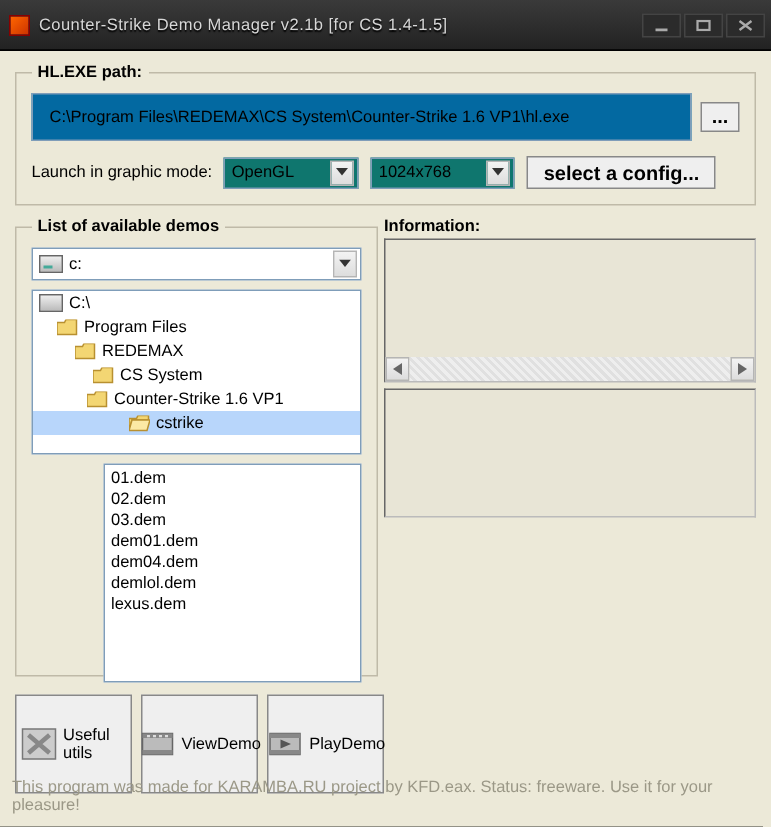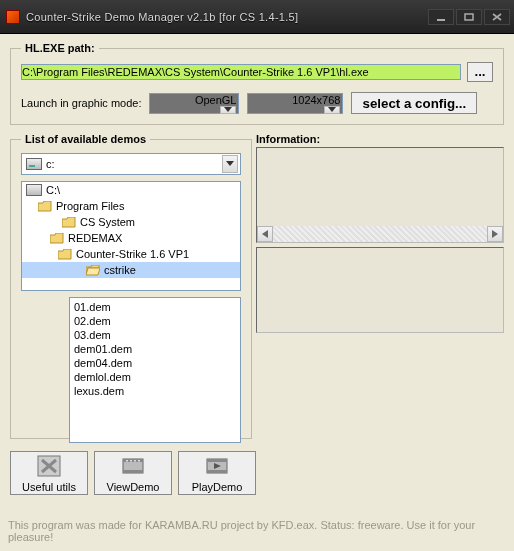--- a/index.html
+++ b/index.html
@@ -9,26 +9,26 @@
   .titlebar .title { flex: 1; font-size: 11px; letter-spacing: .3px; color: #d8d8d8; text-shadow: 0 1px 1px #000; }
   .winbtns { display: flex; gap: 2px; }
   .winbtn { width: 26px; height: 16px; background: #2b2b2b; border: 1px solid #444; color: #aaa; display: flex; align-items: center; justify-content: center; font-size: 10px; cursor: pointer; }
   .winbtn svg { display: block; }
   .client { background: #ece9d8; height: 529px; padding: 8px 10px 4px 10px; position: relative; }
 
   fieldset { border: 1px solid #bfbaa8; padding: 8px 10px 10px 10px; margin-bottom: 8px; }
   fieldset > legend { padding: 0 4px; color: #000; font-weight: bold; }
 
   .pathrow { display: flex; align-items: center; gap: 6px; margin-bottom: 10px; }
-  .textbox { flex: 1; height: 16px; border: 1px solid #7f9db9; background: #bef264; padding: 2px 0; font-size: 11px; }
+  .textbox { flex: 1; height: 32px; border: 1px solid #7f9db9; background: #0369a1; padding: 2px 11px; font-size: 11px; }
   .browse-btn { width: 26px; height: 20px; border: 1px solid #888; background: #efefef; font-weight: bold; cursor: pointer; text-align: center; line-height: 16px; }
 
   .launchrow { display: flex; align-items: center; gap: 8px; }
   .lbl { white-space: nowrap; }
-  .select { height: 21px; border: 1px solid #7f9db9; background: #737373; display: flex; align-items: flex-end; justify-content: space-between; padding: 0 2px 0 4px; cursor: pointer; flex-direction: column; }
+  .select { height: 21px; border: 1px solid #7f9db9; background: #0f766e; display: flex; align-items: center; justify-content: space-between; padding: 0 2px 0 4px; cursor: pointer; }
   .select .arrow { width: 16px; height: 17px; background: linear-gradient(#f3f3f3,#ddd); border: 1px solid #b5b5b5; display: flex; align-items: center; justify-content: center; }
   .select .arrow svg { display: block; }
   .cfg-btn { height: 22px; padding: 0 10px; border: 1px solid #888; background: #efefef; cursor: pointer; font-weight: bold; }
 
   .midrow { display: flex; gap: 10px; }
   .left-col { width: 236px; }
   .right-col { flex: 1; }
 
   .drivesel { height: 22px; border: 1px solid #7f9db9; background: #fff; display: flex; align-items: center; padding: 0 2px 0 4px; gap: 4px; cursor: pointer; width: 220px; }
   .drivesel .dicon { width: 16px; height: 12px; background: linear-gradient(#eee,#bbb); border: 1px solid #666; position: relative; }
@@ -54,21 +54,21 @@
   .players-box { height: 86px; }
   .sec-label { font-weight: bold; margin-bottom: 2px; display: block; }
 
   .bottom-area { display: flex; gap: 10px; align-items: flex-start; margin-top: 4px; }
   .bottom-left { flex: 1; }
   .speed-row { display: flex; align-items: center; gap: 8px; margin-bottom: 6px; }
   .speed-input { width: 56px; height: 20px; border: 1px solid #7f9db9; background: #fff; padding: 2px 4px; text-align: left; }
   .cmd-input { width: 100%; height: 20px; border: 1px solid #7f9db9; background: #fff; padding: 2px 4px; margin-top: 3px; }
 
   .bigbtns { display: flex; gap: 6px; }
-  .bigbtn { width: 78px; height: 44px; border: 1px solid #888; background: #efefef; cursor: pointer; display: flex; flex-direction: column; align-items: center; justify-content: center; gap: 3px; text-align: left; padding: 4px 2px; }
+  .bigbtn { width: 78px; height: 66px; border: 1px solid #888; background: #efefef; cursor: pointer; display: flex; flex-direction: row; align-items: center; justify-content: center; gap: 3px; text-align: left; padding: 4px 2px; }
   .bigbtn .bicon { width: 28px; height: 26px; display: flex; align-items: center; justify-content: center; }
   .bigbtn .blabel { font-size: 11px; }
 
   .statusbar { position: absolute; bottom: 20px; left: 8px; right: 8px; color: #9b9887; font-size: 11px; }
 </style>
 </head>
 <body>
 
 <div class="titlebar">
   <div class="app-icon"></div>
@@ -141,35 +141,35 @@
               <span>C:\</span>
             </div>
             <div class="tree-item" style="padding-left: 16px;">
               <span class="folder-icon">
                 <svg width="14" height="11">
                   <path d="M0 2 L5 2 L6 0 L13 0 L13 10 L0 10 Z" fill="#f3d673" stroke="#b89030"></path>
                 </svg>
               </span>
               <span>Program Files</span>
             </div>
+            <div class="tree-item" style="padding-left: 28px;">
+              <span class="folder-icon">
+                <svg width="14" height="11">
+                  <path d="M0 2 L5 2 L6 0 L13 0 L13 10 L0 10 Z" fill="#f3d673" stroke="#b89030"></path>
+                </svg>
+              </span>
+              <span>REDEMAX</span>
+            </div>
             <div class="tree-item" style="padding-left: 40px;">
               <span class="folder-icon">
                 <svg width="14" height="11">
                   <path d="M0 2 L5 2 L6 0 L13 0 L13 10 L0 10 Z" fill="#f3d673" stroke="#b89030"></path>
                 </svg>
               </span>
               <span>CS System</span>
-            </div>
-            <div class="tree-item" style="padding-left: 28px;">
-              <span class="folder-icon">
-                <svg width="14" height="11">
-                  <path d="M0 2 L5 2 L6 0 L13 0 L13 10 L0 10 Z" fill="#f3d673" stroke="#b89030"></path>
-                </svg>
-              </span>
-              <span>REDEMAX</span>
             </div>
             <div class="tree-item" style="padding-left: 36px;">
               <span class="folder-icon">
                 <svg width="14" height="11">
                   <path d="M0 2 L5 2 L6 0 L13 0 L13 10 L0 10 Z" fill="#f3d673" stroke="#b89030"></path>
                 </svg>
               </span>
               <span>Counter-Strike 1.6 VP1</span>
             </div>
             <div class="tree-item sel" style="padding-left: 64px;">

